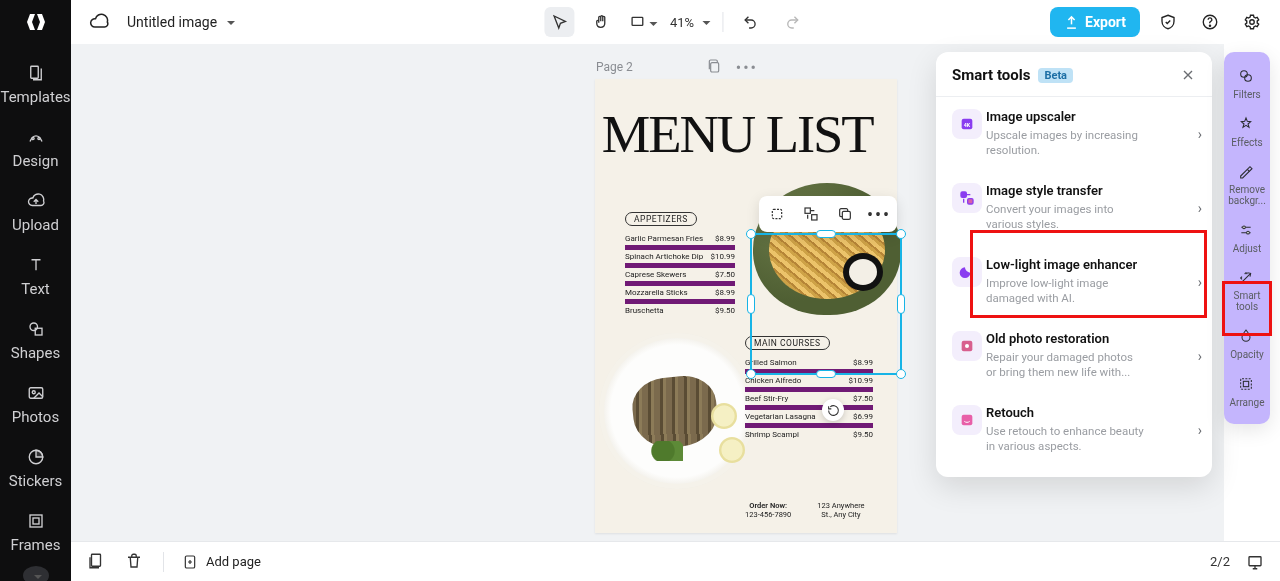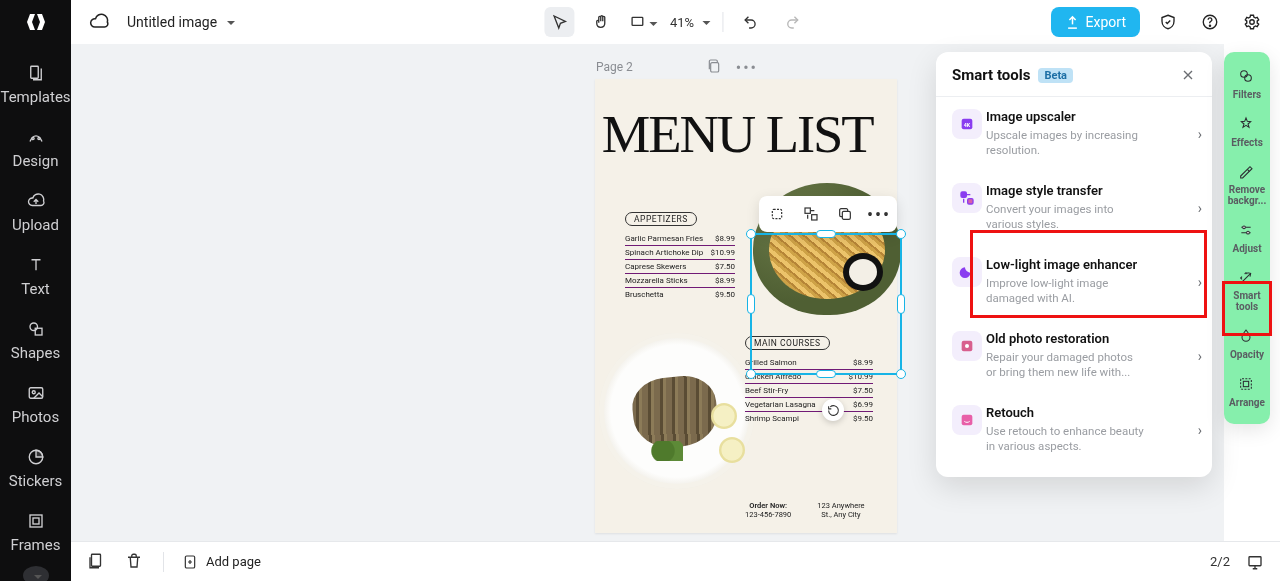--- a/index.html
+++ b/index.html
@@ -11,21 +11,21 @@
     display: flex; align-items: center; padding: 0 14px; gap: 14px;
     background: #fff;
   }
   .topbar .icon-btn { width: 28px; height: 28px; display:flex; align-items:center; justify-content:center; border-radius:6px; color:#222; }
   .topbar .doc-title { font-size: 14px; color:#222; display:flex; align-items:flex-end; gap:6px; }
   .topbar-center { position:absolute; left:50%; transform:translateX(-50%); display:flex; align-items:center; gap:12px; }
   .tool-btn { width:30px; height:30px; display:flex; align-items:center; justify-content:center; border-radius:6px; color:#333; }
   .tool-btn.active { background:#eceef1; }
   .zoom { font-size:13px; color:#333; display:flex; align-items:center; gap:4px; }
   .topbar-right { margin-left:auto; display:flex; align-items:center; gap:14px; }
-  .export-btn { background:#20b6f0; color:#fff; font-weight:400; font-size:14px; padding:7px 14px; border-radius:8px; display:flex; align-items:center; gap:6px; }
+  .export-btn { background:#20b6f0; color:#fff; font-weight:700; font-size:14px; padding:7px 14px; border-radius:8px; display:flex; align-items:center; gap:6px; }
 
   
   .leftbar {
     position:absolute; left:0; top:0; bottom:0; width:71px; background:#0e0e0f;
     display:flex; flex-direction:column; align-items:center; padding-top:10px;
   }
   .leftbar .logo { width:28px; height:28px; margin-bottom:20px; color:#fff; display:flex; align-items:center; justify-content:center;}
   .leftbar .nav-item { width:100%; display:flex; flex-direction:column; align-items:center; color:#cfcfd2; font-size:15px; padding:10px 0 12px; gap:4px; cursor:pointer;}
   .leftbar .nav-item span.icon { font-size:18px; display:block; height:20px; }
   .leftbar .more-circle { margin-top:auto; margin-bottom:12px; width:26px; height:26px; border-radius:50%; background:#2e2f33; display:flex; align-items:center; justify-content:center; color:#ddd; }
@@ -37,21 +37,21 @@
   }
   .page-label { position:absolute; left:525px; top:16px; font-size:12px; color:#8a8d92; }
   .page-icons { position:absolute; right:466px; top:14px; display:flex; gap:14px; color:#8a8d92; }
   .page-card {
     position:absolute; left:524px; top:35px; width:302px; height:454px; background:#f5f1e8;
     box-shadow: 0 1px 2px rgba(0,0,0,0.08);
   }
   .menu-title { font-family: Georgia, 'Times New Roman', serif; font-size:52px; letter-spacing:-2px; font-weight:500; color:#111; margin:26px 0 0 14px; transform:scaleX(1.05); white-space:nowrap;}
   .section-badge { display:inline-block; border:1px solid #333; border-radius:10px; padding:1px 8px; font-size:8.5px; letter-spacing:0.5px; color:#222;}
   .menu-list { font-size:8px; color:#222; margin-top:6px; }
-  .menu-list .row { display:flex; justify-content:space-between; border-bottom:1px solid #701a75; padding:2px 0;}
+  .menu-list .row { display:flex; justify-content:space-between; border-bottom:5px solid #701a75; padding:2px 0;}
   .menu-list .row:last-child { border-bottom:none;justify-content:space-between;}
   .appetizers-block { position:absolute; left:30px; top:128px; width:110px;}
   .main-block { position:absolute; left:150px; top:252px; width:128px;}
   .footer-block { position:absolute; left:150px; bottom:14px; display:flex; gap:26px; font-size:7.5px; color:#222; text-align:center;}
   .plate-fries {
     position:absolute; left:158px; top:104px; width:148px; height:132px; border-radius:50% 50% 48% 48%;
     background: radial-gradient(ellipse at 30% 30%, #6b7a49 0%, #4f5f33 60%);
     overflow:hidden;
   }
   .fries-mass { position:absolute; left:16px; top:18px; right:16px; bottom:16px; border-radius:50%;
@@ -104,22 +104,22 @@
   .smart-close { margin-left:auto; color:#6a6d72;}
   .tool-row { display:flex; align-items:flex-start; gap:4px; padding:12px 10px 12px 16px; position:relative;}
   .tool-row .chev { position:absolute; right:10px; top:50%; transform:translateY(-50%); color:#6a6d72; font-size:14px;}
   .tool-icon { width:30px; height:30px; border-radius:8px; background:#f3eefc; display:flex; align-items:center; justify-content:center; font-size:15px; color:#8a3df0; flex-shrink:0;}
   .tool-row h4 { font-size:13px; color:#111; font-weight:600; line-height:1.3;}
   .tool-row p { font-size:11.5px; color:#9a9da2; line-height:1.35; margin-top:2px; max-width:160px;}
   .highlight-box-1 { position:absolute; border:3px solid #e11; pointer-events:none; }
 
   
   .rightbar {
-    position:absolute; right:10px; top:52px; width:46px; background:#86efac; border-radius:10px;
-    box-shadow:0 6px 20px rgba(0,0,0,0.10); padding:8px 0;font-weight:bold;
+    position:absolute; right:10px; top:52px; width:46px; background:#c4b5fd; border-radius:10px;
+    box-shadow:0 6px 20px rgba(0,0,0,0.10); padding:8px 0;
   }
   .rightbar .ritem { display:flex; flex-direction:column; align-items:center; font-size:10px; color:#5a5d62; padding:8px 0; gap:3px;}
   .rightbar .ritem .ri { width:18px; height:18px; color:#2b2d31;}
   .rightbar .ritem.twoline span.lab { line-height:1.05; text-align:center;}
   .highlight-box-2 { position:absolute; border:3px solid #e11; pointer-events:none; }
 
   
   .bottombar { position:absolute; left:71px; right:0; bottom:0; height:40px; border-top:1px solid #e6e8eb; background:#fff; display:flex; align-items:center; padding:0 16px; gap:18px;}
   .bottombar .bicon { width:20px; height:20px; color:#333;}
   .add-page { display:flex; align-items:center; gap:8px; font-size:13px; color:#222;}

